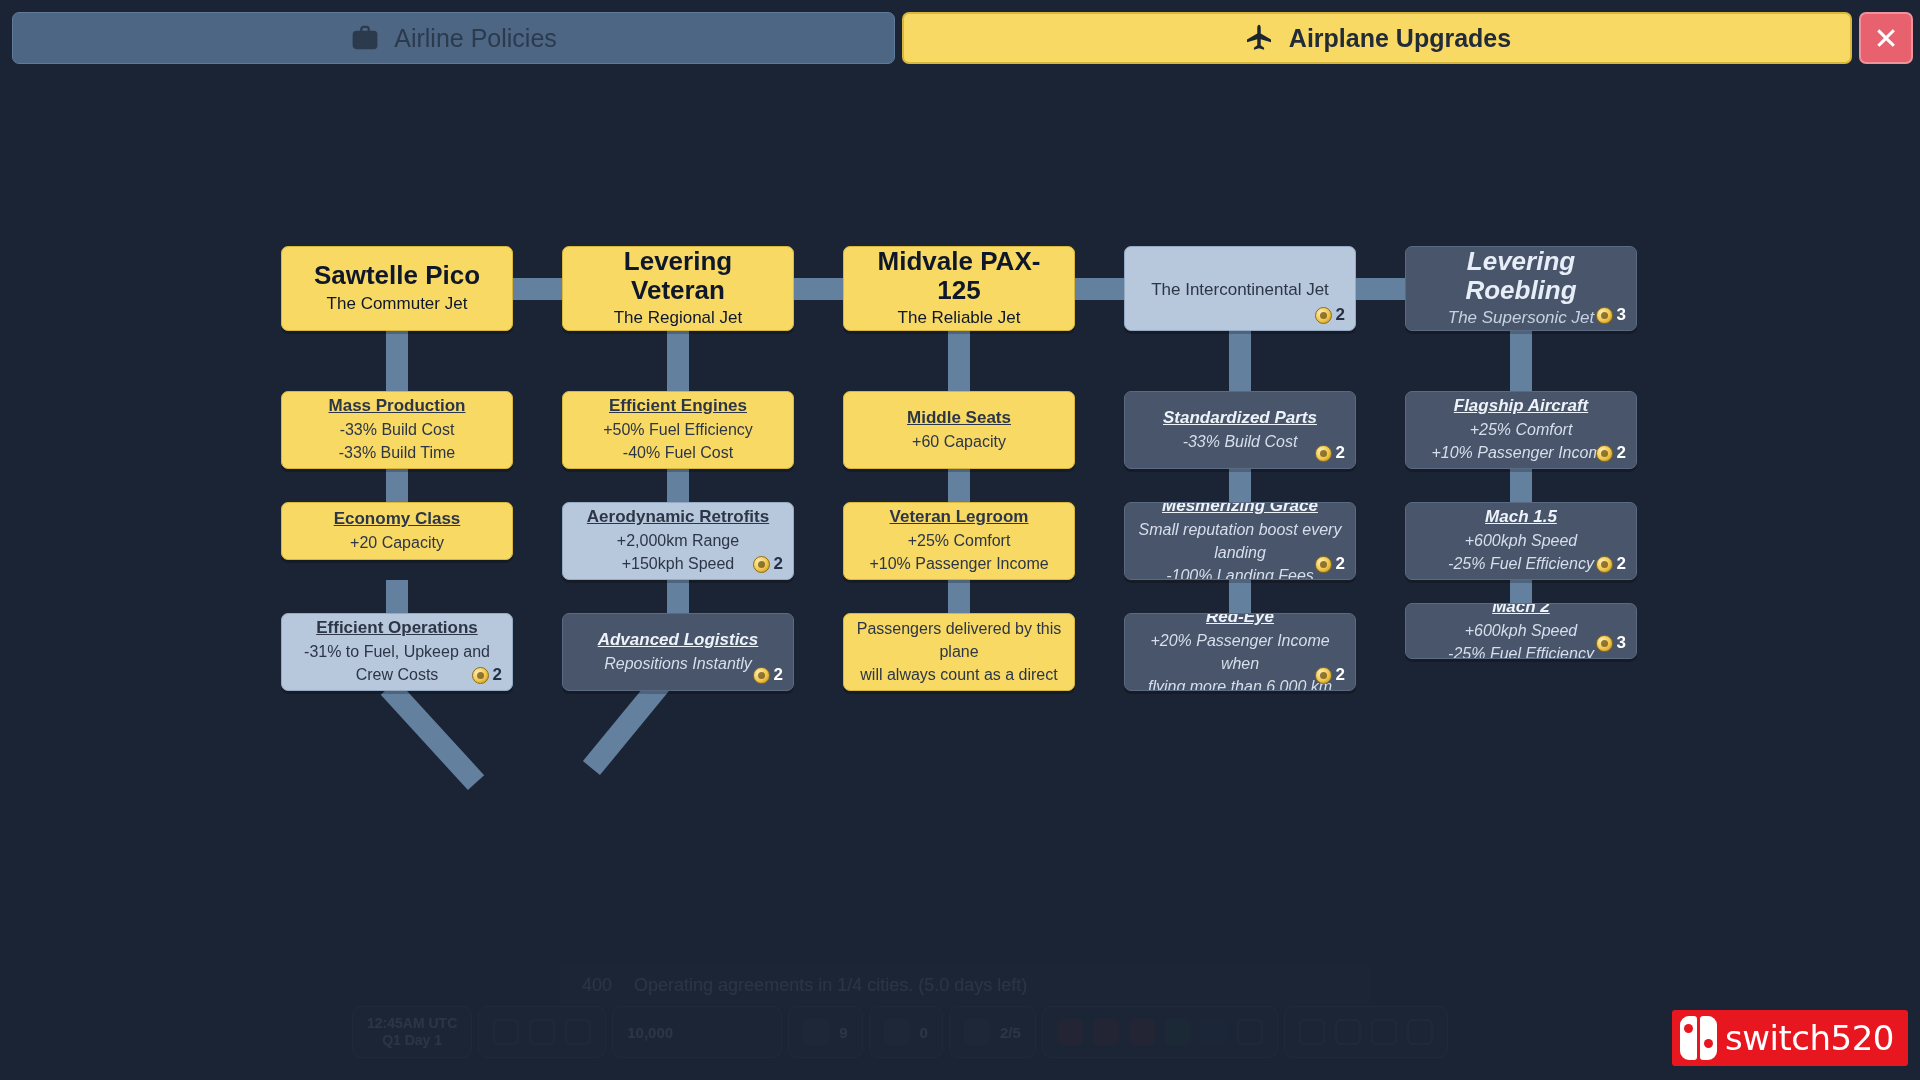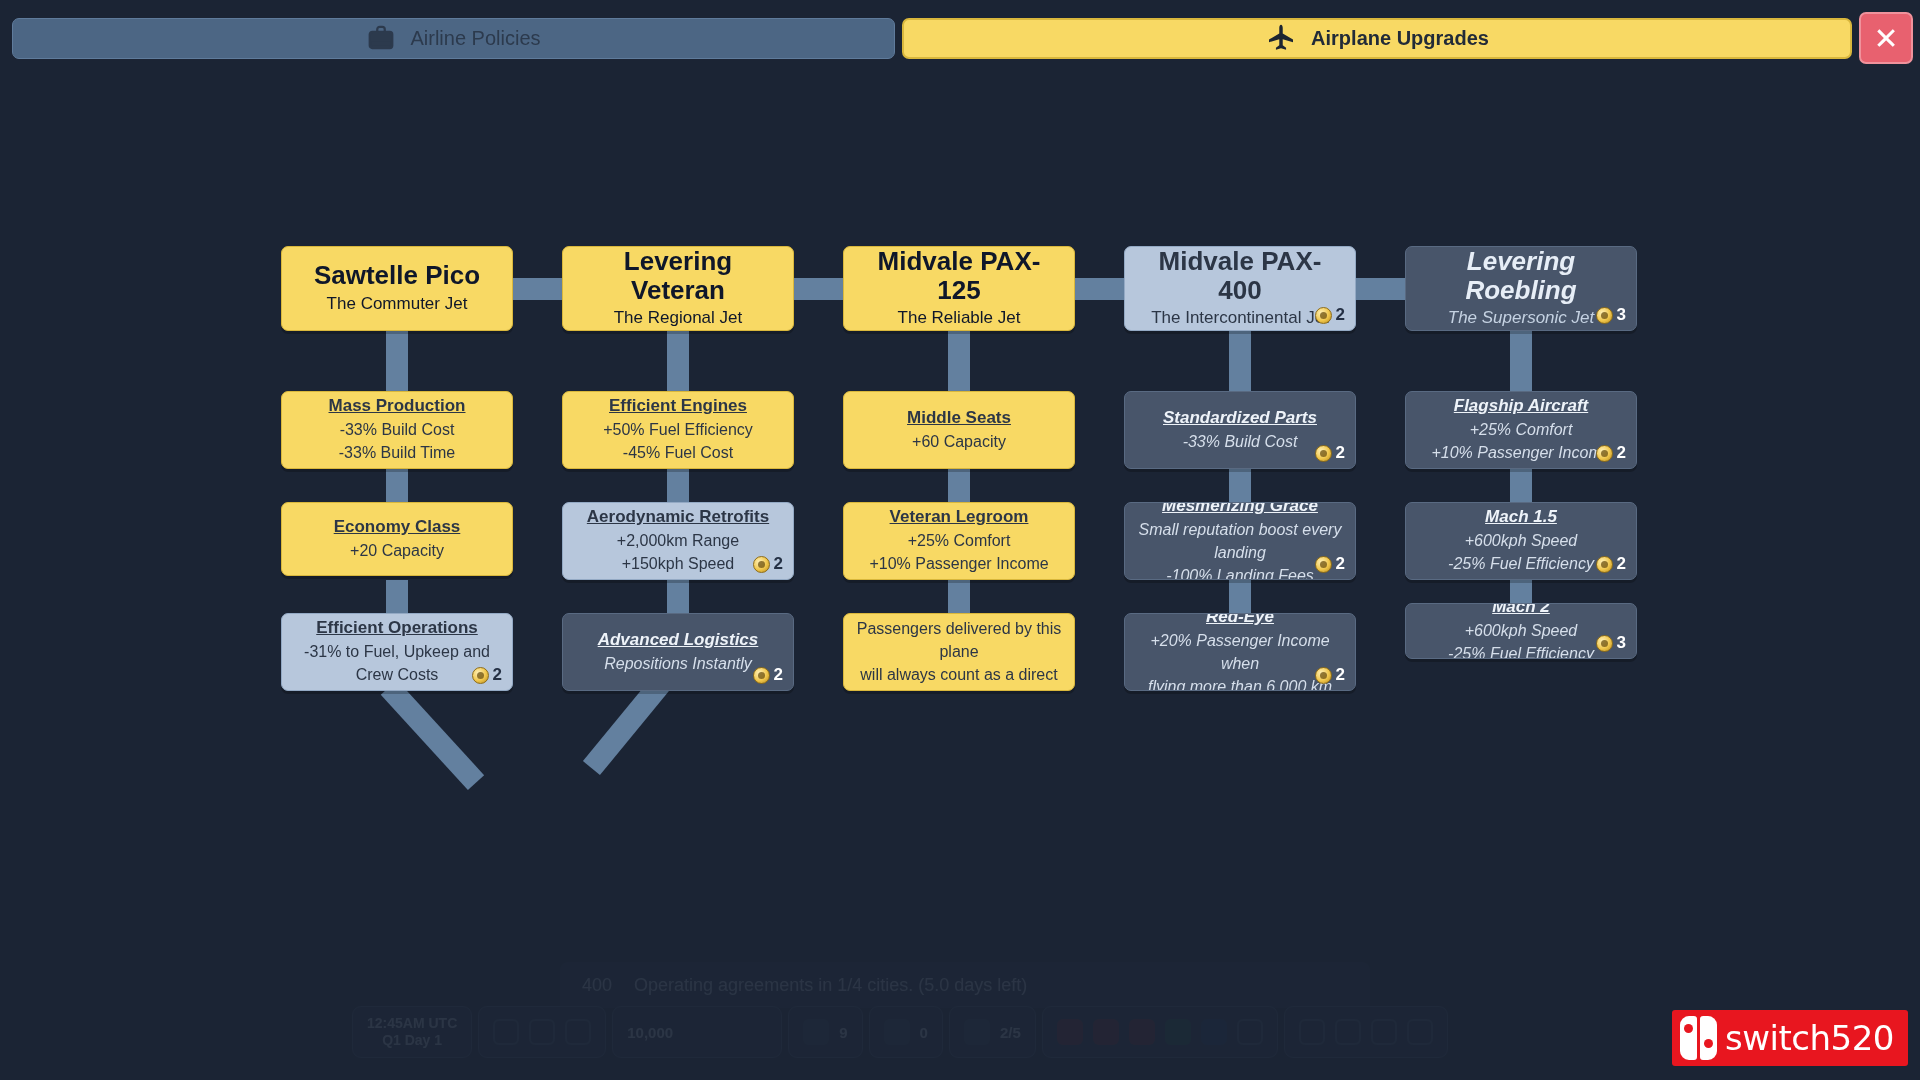--- a/index.html
+++ b/index.html
@@ -41,22 +41,22 @@
   .wm-r { border-radius: 3px 9px 9px 3px; }
   .wm-l::after { content:""; position:absolute; left:4px; top:8px; width:9px; height:9px;
                  border-radius:50%; background:#e8161f; }
   .wm-r::after { content:""; position:absolute; left:4px; top:23px; width:9px; height:9px;
                  border-radius:50%; background:#e8161f; }
   .wm-text { color:#fff; font-size:34px; font-family:"DejaVu Sans", sans-serif; letter-spacing:-0.5px; }
 
   
   .tabbar { position:absolute; left:0; top:0; width:1920px; height:68px;
             display:flex; align-items:center; padding:8px 12px 0 12px; gap:7px; }
-  .tab { height:41px; border-radius:7px; display:flex; align-items:center;
-         justify-content:center; gap:14px; font-size:20px; cursor:pointer; }
+  .tab { height:52px; border-radius:7px; display:flex; align-items:center;
+         justify-content:center; gap:14px; font-size:25px; cursor:pointer; }
   .tab.inactive { flex:0 0 883px; background:#4b6customcolor; }
   .tab.inactive { background:#4c6684; color:#2c3a4d; border:1px solid #5f7b9b; }
   .tab.active { flex:0 0 950px; background:#f7d濃; }
   .tab.active { background:#f8d964; color:#222b38; border:2px solid #d9b73c; font-weight:bold; }
   .tab .ticon { display:flex; align-items:center; }
   .tab-close { flex:0 0 54px; height:52px; background:#e8616f; border:2px solid #f0929c;
                border-radius:7px; display:flex; align-items:center; justify-content:center;
                color:#fff; font-size:30px; cursor:pointer; }
 
   
@@ -193,41 +193,41 @@
       <div class="diag" style="left: 678px; top: 623px; width: 122.919px; height: 22px; margin-top: -11px; transform: rotate(129.388deg);"></div>
       <div class="card gold" style="left: 281px; top: 178px; width: 232px; height: 85px;">
         <div class="plane-name">Sawtelle Pico</div>
         <div class="plane-sub">The Commuter Jet</div>
       </div>
       <div class="card gold" style="left: 281px; top: 323px; width: 232px; height: 78px;">
         <div class="up-title">Mass Production</div>
         <div class="up-line">-33% Build Cost</div>
         <div class="up-line">-33% Build Time</div>
       </div>
-      <div class="card gold" style="left: 281px; top: 434px; width: 232px; height: 74px;">
+      <div class="card gold" style="left: 281px; top: 434px; width: 232px; height: 58px;">
         <div class="up-title">Economy Class</div>
         <div class="up-line">+20 Capacity</div>
       </div>
       <div class="card avail" style="left: 281px; top: 545px; width: 232px; height: 78px;">
         <div class="up-title">Efficient Operations</div>
         <div class="up-line">-31% to Fuel, Upkeep and</div>
         <div class="up-line">Crew Costs</div>
         <div class="cost">
           <span class="coin"></span>
           <span>2</span>
         </div>
       </div>
       <div class="card gold" style="left: 562px; top: 178px; width: 232px; height: 85px;">
         <div class="plane-name">Levering Veteran</div>
         <div class="plane-sub">The Regional Jet</div>
       </div>
       <div class="card gold" style="left: 562px; top: 323px; width: 232px; height: 78px;">
         <div class="up-title">Efficient Engines</div>
         <div class="up-line">+50% Fuel Efficiency</div>
-        <div class="up-line">-45% Fuel Cost</div>
+        <div class="up-line">-40% Fuel Cost</div>
       </div>
       <div class="card avail" style="left: 562px; top: 434px; width: 232px; height: 78px;">
         <div class="up-title">Aerodynamic Retrofits</div>
         <div class="up-line">+2,000km Range</div>
         <div class="up-line">+150kph Speed</div>
         <div class="cost">
           <span class="coin"></span>
           <span>2</span>
         </div>
       </div>
@@ -251,21 +251,20 @@
         <div class="up-title">Veteran Legroom</div>
         <div class="up-line">+25% Comfort</div>
         <div class="up-line">+10% Passenger Income</div>
       </div>
       <div class="card gold" style="left: 843px; top: 545px; width: 232px; height: 78px;">
         <div class="up-title">A First-Class Experience</div>
         <div class="up-line">Passengers delivered by this plane</div>
         <div class="up-line">will always count as a direct flight.</div>
       </div>
       <div class="card avail" style="left: 1124px; top: 178px; width: 232px; height: 85px;">
-        <div class="plane-name">Midvale PAX-400</div>
         <div class="plane-sub">The Intercontinental Jet</div>
         <div class="cost">
           <span class="coin"></span>
           <span>2</span>
         </div>
       </div>
       <div class="card locked" style="left: 1124px; top: 323px; width: 232px; height: 78px;">
         <div class="up-title">Standardized Parts</div>
         <div class="up-line">-33% Build Cost</div>
         <div class="cost">

